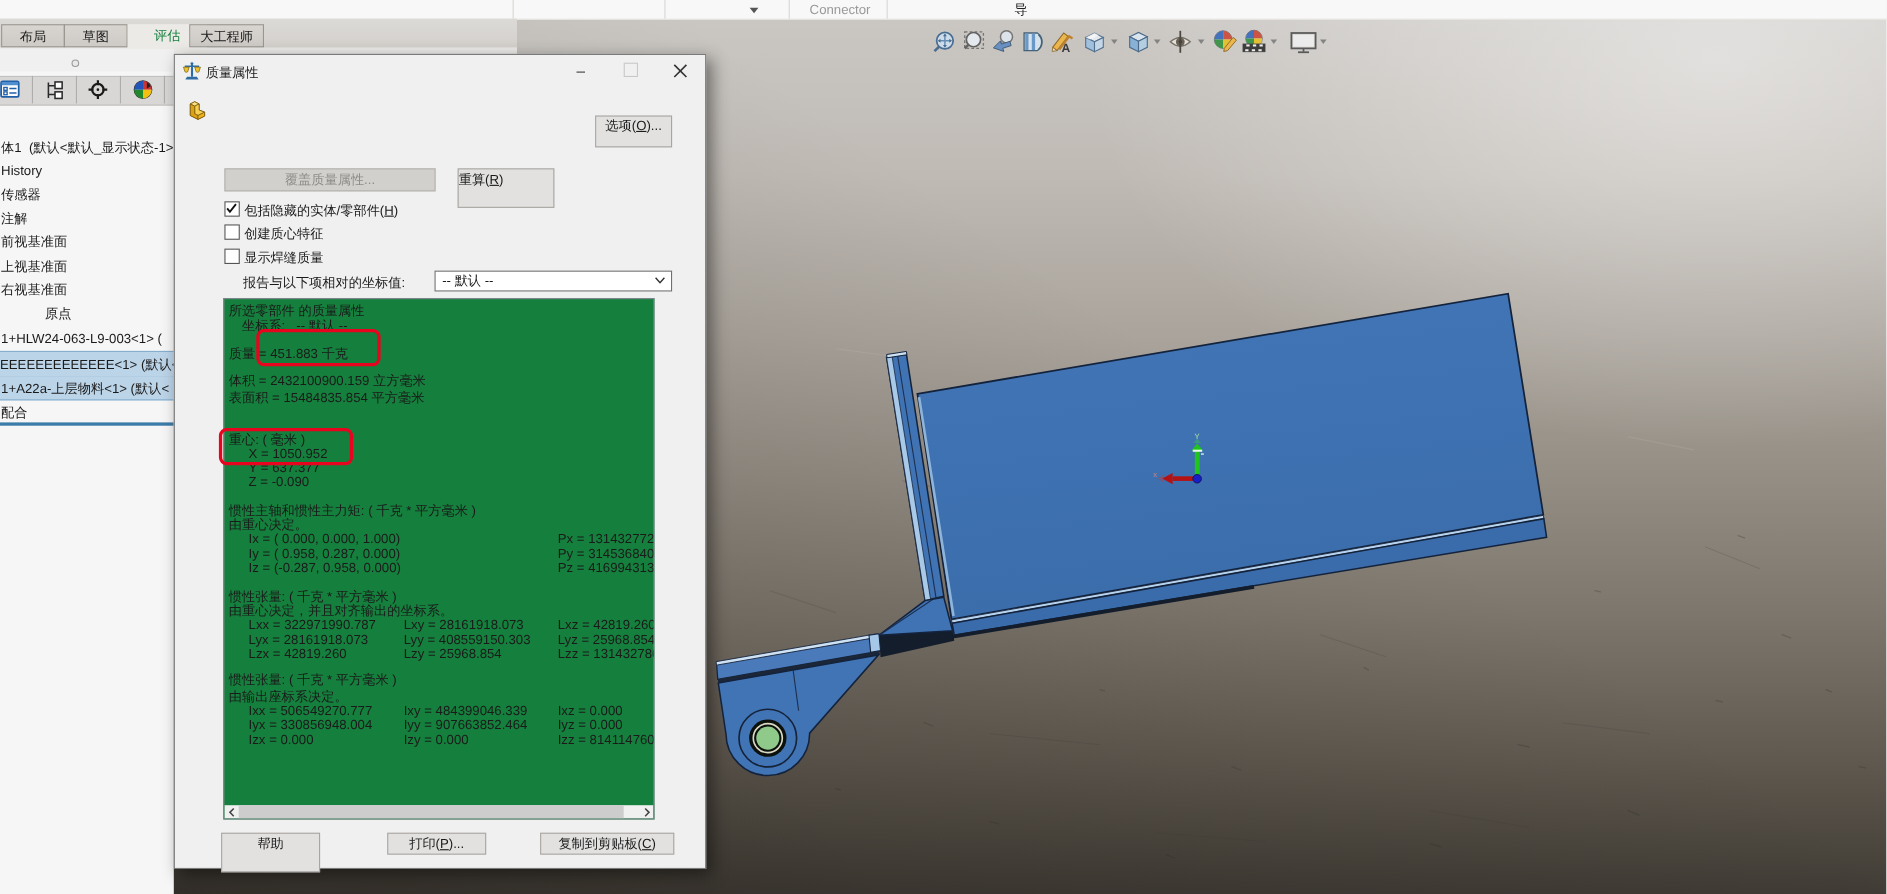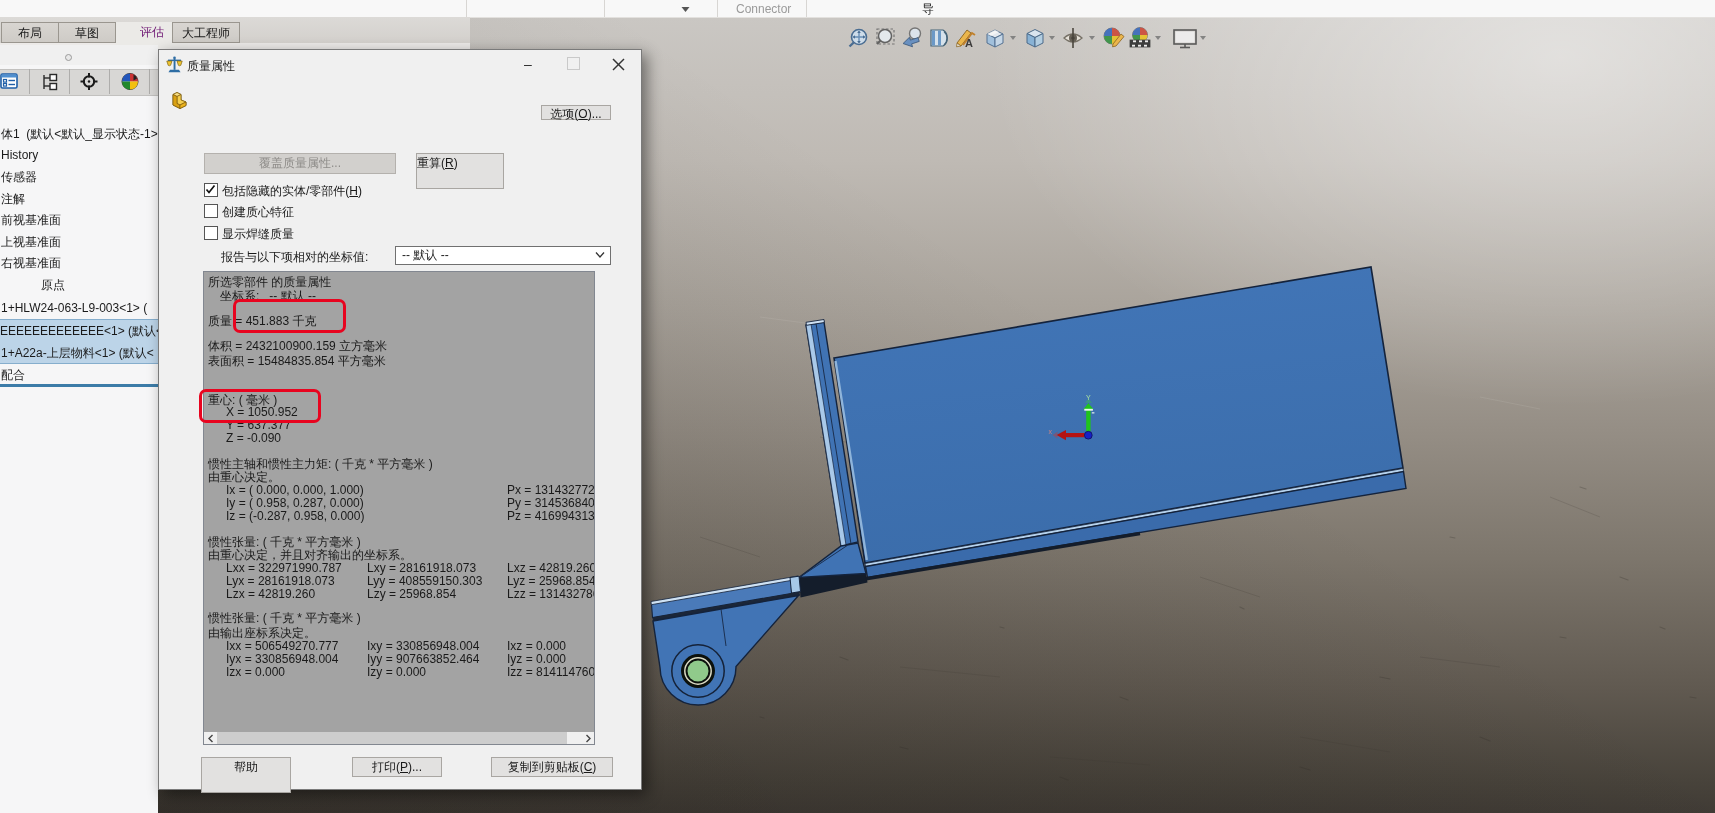--- a/index.html
+++ b/index.html
@@ -64,21 +64,21 @@
 <svg class="abs" style="left:681px;top:6px;" width="9" height="7" viewBox="0 0 9 7">
     <path d="M0.5 1 L8.5 1 L4.5 6 Z" fill="#555"></path>
   </svg>
 <div class="abs" style="left:736px;top:2px;font-size:12px;color:#9a9a9a;">Connector</div>
 <div class="abs" style="left:922px;top:1px;font-size:12px;color:#222;">导</div>
 
 <div class="abs" style="left:0;top:17px;width:470px;height:26px;background:linear-gradient(180deg,#dcdad7,#d3d0cc);"></div>
 <div class="abs" style="left:0;top:43px;width:470px;height:6px;background:#eceae8;"></div>
 <div class="abs" style="left:1px;top:22px;width:58px;height:21px;background:linear-gradient(180deg,#d8d5d1,#cecbc6);border:1px solid #9a968f;text-align:center;font-size:12px;color:#1a1a1a;line-height:20px;box-sizing:border-box;">布局</div>
 <div class="abs" style="left:58px;top:22px;width:58px;height:21px;background:linear-gradient(180deg,#d8d5d1,#cecbc6);border:1px solid #9a968f;text-align:center;font-size:12px;color:#1a1a1a;line-height:20px;box-sizing:border-box;">草图</div>
-<div class="abs" style="left:116px;top:22px;width:72px;height:26px;background:#ebeae7;text-align:center;font-size:12px;color:#701a75;line-height:20px;">评估</div>
+<div class="abs" style="left:116px;top:22px;width:72px;height:26px;background:#ebeae7;text-align:center;font-size:12px;color:#15803d;line-height:20px;">评估</div>
 <div class="abs" style="left:172px;top:22px;width:68px;height:21px;background:linear-gradient(180deg,#d8d5d1,#cecbc6);border:1px solid #9a968f;text-align:center;font-size:12px;color:#1a1a1a;line-height:20px;box-sizing:border-box;">大工程师</div>
 
 <div class="abs" style="left:0;top:45px;width:158px;height:768px;background:#f6f6f7;"></div>
 <div class="abs" style="left:0;top:45px;width:158px;height:20px;background:#f0f0f0;"></div>
 <div class="abs" style="left:65px;top:54px;width:5px;height:5px;border:1px solid #9a9a9a;border-radius:50%;background:#e8e8e8;"></div>
 
 <div class="abs" style="left:0;top:69px;width:158px;height:25px;background:#d8d7d5;border-top:1px solid #c2c1bf;border-bottom:1px solid #c2c1bf;"></div>
 <div class="abs" style="left:29px;top:69px;width:1px;height:25px;background:#aeadab;"></div>
 <div class="abs" style="left:69px;top:69px;width:1px;height:25px;background:#aeadab;"></div>
 <div class="abs" style="left:109px;top:69px;width:1px;height:25px;background:#aeadab;"></div>
@@ -160,42 +160,42 @@
 
   <svg class="abs" style="left:12px;top:39px;" width="20" height="22" viewBox="0 0 20 22">
     <path d="M2,5.5 L6,3.5 L10,5.5 L10,11 L15,13 L15,16.5 L9,19.5 L2,16 Z" fill="#eeb41c" stroke="#7c5c10" stroke-width="0.9"></path>
     <path d="M2,5.5 L6,3.5 L10,5.5 L6,7.5 Z" fill="#fbe084" stroke="#7c5c10" stroke-width="0.7"></path>
     <path d="M6,7.5 L10,5.5 L10,11 L15,13 L9,16 L6,14.5 Z" fill="#f6cf4e" stroke="#7c5c10" stroke-width="0.7"></path>
     <path d="M2,5.5 L6,7.5 L6,14.5 L9,16 L9,19.5 L2,16 Z" fill="#daa113" stroke="#7c5c10" stroke-width="0.7"></path>
     <path d="M15,13 L15,16.5 L9,19.5 L9,16 Z" fill="#eeb41c" stroke="#7c5c10" stroke-width="0.7"></path>
   </svg>
 
 
-  <div class="abs" style="left:382px;top:55px;width:70px;height:15px;background:#e2e1e0;border:1px solid #a9a6a2;text-align:center;line-height:17px;box-sizing:border-box;">选项(<u>O</u>)...</div>
+  <div class="abs" style="left:382px;top:55px;width:70px;height:29px;background:#e2e1e0;border:1px solid #a9a6a2;text-align:center;line-height:17px;box-sizing:border-box;">选项(<u>O</u>)...</div>
 
   <div class="abs" style="left:45px;top:103px;width:192px;height:21px;background:#d2d0cd;border:1px solid #b4b1ad;text-align:center;line-height:19px;box-sizing:border-box;color:#8e8c89;">覆盖质量属性...</div>
   <div class="abs" style="left:257px;top:103px;width:88px;height:36px;background:#e2e1e0;border:1px solid #a9a6a2;text-align:left;line-height:19px;box-sizing:border-box;">重算(<u>R</u>)</div>
 
   <div class="abs" style="left:45px;top:133px;width:12px;height:12px;background:#fff;border:1px solid #555;"></div>
   <svg class="abs" style="left:46px;top:134px;" width="11" height="11" viewBox="0 0 11 11">
       <path d="M1.5 5.5 L4 8.5 L9.5 1.5" fill="none" stroke="#111" stroke-width="1.7"></path>
     </svg>
   <div class="abs" style="left:63px;top:133px;">包括隐藏的实体/零部件(<u>H</u>)</div>
   <div class="abs" style="left:45px;top:154px;width:12px;height:12px;background:#fff;border:1px solid #555;"></div>
   <div class="abs" style="left:63px;top:154px;">创建质心特征</div>
   <div class="abs" style="left:45px;top:176px;width:12px;height:12px;background:#fff;border:1px solid #555;"></div>
   <div class="abs" style="left:63px;top:176px;">显示焊缝质量</div>
 
   <div class="abs" style="left:62px;top:199px;">报告与以下项相对的坐标值:</div>
   <div class="abs" style="left:236px;top:196px;width:216px;height:19px;background:#fff;border:1px solid #707070;line-height:17px;box-sizing:border-box;padding-left:6px;">-- 默认 --</div>
   <svg class="abs" style="left:436px;top:201px;" width="10" height="8" viewBox="0 0 10 8">
       <path d="M1 1.5 L5 6 L9 1.5" fill="none" stroke="#333" stroke-width="1.3"></path>
     </svg>
 
-  <div class="abs" style="left:44px;top:221px;width:392px;height:474px;background:#a3a3a3;border:1px solid #828790;box-sizing:border-box;overflow:hidden;">
+  <div class="abs" style="left:44px;top:221px;width:392px;height:474px;background:#15803d;border:1px solid #828790;box-sizing:border-box;overflow:hidden;">
     <div class="abs" style="left:4px;top:2px;">所选零部件 的质量属性</div>
     <div class="abs" style="left:16px;top:16px;">坐标系:&nbsp;&nbsp;&nbsp;-- 默认 --</div>
     <div class="abs" style="left:4px;top:41px;">质量 = 451.883 千克</div>
     <div class="abs" style="left:4px;top:66px;">体积 = 2432100900.159 立方毫米</div>
     <div class="abs" style="left:4px;top:81px;">表面积 = 15484835.854  平方毫米</div>
     <div class="abs" style="left:4px;top:120px;">重心: ( 毫米 )</div>
     <div class="abs" style="left:22px;top:133px;">X = 1050.952</div>
     <div class="abs" style="left:22px;top:146px;">Y = 637.377</div>
     <div class="abs" style="left:22px;top:159px;">Z = -0.090</div>
     <div class="abs" style="left:4px;top:184px;">惯性主轴和惯性主力矩: ( 千克 *  平方毫米 )</div>
@@ -213,21 +213,21 @@
     <div class="abs" style="left:303px;top:289px;">Lxz = 42819.260</div>
     <div class="abs" style="left:22px;top:302px;">Lyx = 28161918.073</div>
     <div class="abs" style="left:163px;top:302px;">Lyy = 408559150.303</div>
     <div class="abs" style="left:303px;top:302px;">Lyz = 25968.854</div>
     <div class="abs" style="left:22px;top:315px;">Lzx = 42819.260</div>
     <div class="abs" style="left:163px;top:315px;">Lzy = 25968.854</div>
     <div class="abs" style="left:303px;top:315px;">Lzz = 131432786.0</div>
     <div class="abs" style="left:4px;top:338px;">惯性张量: ( 千克 *  平方毫米 )</div>
     <div class="abs" style="left:4px;top:353px;">由输出座标系决定。</div>
     <div class="abs" style="left:22px;top:367px;">Ixx = 506549270.777</div>
-    <div class="abs" style="left:163px;top:367px;">Ixy = 330856948.004</div>
+    <div class="abs" style="left:163px;top:367px;">Ixy = 484399046.339</div>
     <div class="abs" style="left:303px;top:367px;">Ixz = 0.000</div>
     <div class="abs" style="left:22px;top:380px;">Iyx = 330856948.004</div>
     <div class="abs" style="left:163px;top:380px;">Iyy = 907663852.464</div>
     <div class="abs" style="left:303px;top:380px;">Iyz = 0.000</div>
     <div class="abs" style="left:22px;top:393px;">Izx = 0.000</div>
     <div class="abs" style="left:163px;top:393px;">Izy = 0.000</div>
     <div class="abs" style="left:303px;top:393px;">Izz = 814114760.8</div>
 
     <div class="abs" style="left:0;top:460px;width:390px;height:12px;background:#f0f0f0;"></div>
     <div class="abs" style="left:13px;top:460px;width:350px;height:12px;background:#cdcdcd;"></div>

